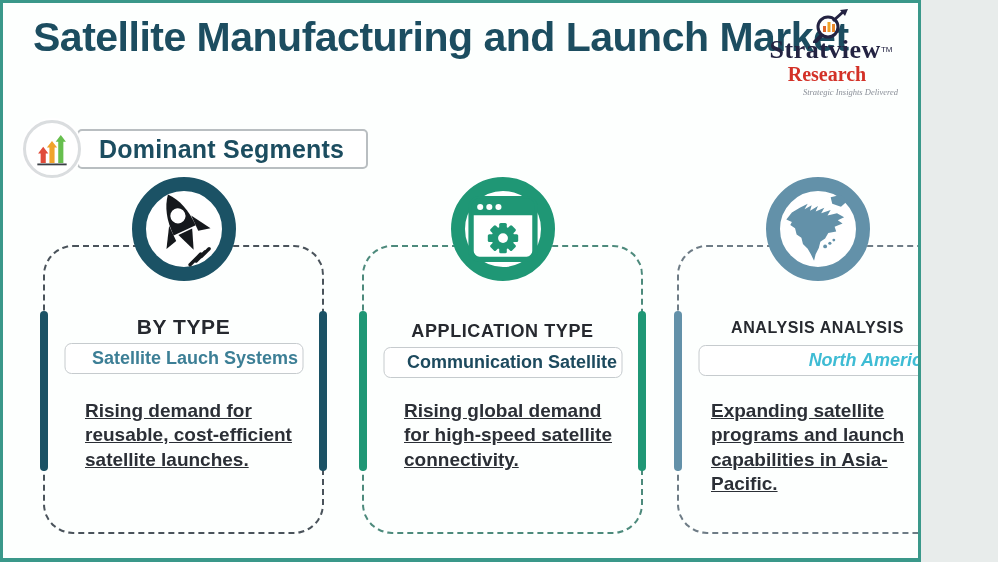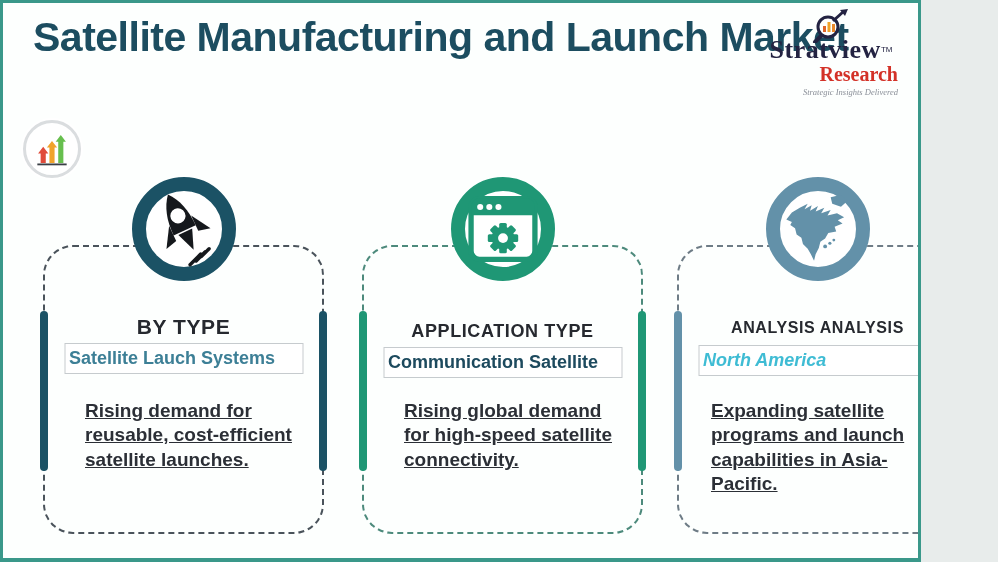--- a/index.html
+++ b/index.html
@@ -18,21 +18,21 @@
   }
   .logo{ position:absolute; right:12px; top:6px; width:150px; text-align:center; }
   .logo-mag{ display:block; margin:0 auto -6px auto; }
   .logo-name{
     font-family:"Liberation Serif", serif; font-weight:700; font-size:26px;
     color:#232342; letter-spacing:0.5px; line-height:1;
   }
   .logo-tm{ font-size:8px; vertical-align:super; color:#232342;margin-top:40px; }
   .logo-sub{
     font-family:"Liberation Serif", serif; font-weight:700; font-size:20px;
-    color:#d33127; text-align:right; padding-right:8px; line-height:1.1;
+    color:#d33127; text-align:center; padding-right:8px; line-height:1.1;
   }
   .logo-tagline{
     font-family:"Liberation Serif", serif; font-style:italic; font-size:8.5px;
     color:#8a8f98; text-align:right; padding-right:8px; margin-top:2px;
   }
   
   .section{ position:absolute; left:20px; top:117px; display:flex; align-items:center; }
   .section-icon-wrap{
     width:58px; height:58px; border-radius:50%; background:#fff;
     border:3px solid #dadddf; display:flex; align-items:center; justify-content:center;
@@ -68,22 +68,22 @@
   .c3 .vbar{ background:#6391a9; }
   .category{
     position:absolute; top:70px; left:0; width:100%; text-align:center;
     font-weight:800; color:#26292f; letter-spacing:0.6px;
   }
   .c1 .category{ font-size:21px; top:68px; }
   .c2 .category{ font-size:18px; top:74px; }
   .c3 .category{ font-size:16px; top:72px; }
   .segment-badge{
     position:absolute; top:98px; left:50%; transform:translateX(-50%);
-    width:calc(100% - 38px); background:#fff; border:1px solid #c6cbce; border-radius:0;
-    padding:4px 4px; text-align:left; font-weight:800; font-size:18px;
+    width:calc(100% - 38px); background:#fff; border:1px solid #c6cbce; border-radius:7px;
+    padding:4px 4px; text-align:right; font-weight:800; font-size:18px;
   }
   .c1 .segment-badge{ color:#3d7f96; top:96px; }
   .c2 .segment-badge{ color:#1d4a5e; top:100px; }
   .c3 .segment-badge{ color:#3fbcd4; top:98px;font-style:italic; }
   .description{
     position:absolute; top:152px; left:40px; right:18px;
     font-weight:700; font-size:19px; line-height:1.28; color:#2b2f36;text-decoration:underline;
   }
   .c3 .description{ left:32px; right:12px; }
 </style>
@@ -113,20 +113,21 @@
 
   <div class="section">
     <div class="section-icon-wrap">
       <svg width="44" height="44" viewBox="0 0 60 60">
         <line x1="10" y1="51" x2="50" y2="51" stroke="#3a3f45" stroke-width="2.5"></line>
         <polygon points="14.5,49 14.5,36 11,36 18,27 25,36 21.5,36 21.5,49" fill="#e04b3a"></polygon>
         <polygon points="26.5,49 26.5,28 23,28 30,19 37,28 33.5,28 33.5,49" fill="#f0a32b"></polygon>
         <polygon points="38.5,49 38.5,20 35,20 42,11 49,20 45.5,20 45.5,49" fill="#67bf4e"></polygon>
       </svg>
     </div>
+    <div class="section-box">Dominant Segments</div>
   </div>
 
   <div class="card c1">
     <div class="ring">
       <svg width="86" height="86" viewBox="0 0 100 100">
         <g transform="rotate(-25 50 50)" fill="#15181c">
           <path d="M50,0 C61,13 66,30 66,52 L34,52 C34,30 39,13 50,0 Z"></path>
           <circle cx="50" cy="31" r="10" fill="#fff"></circle>
           <path d="M34,38 L18,64 L34,60 Z"></path>
           <path d="M66,38 L82,64 L66,60 Z"></path>

